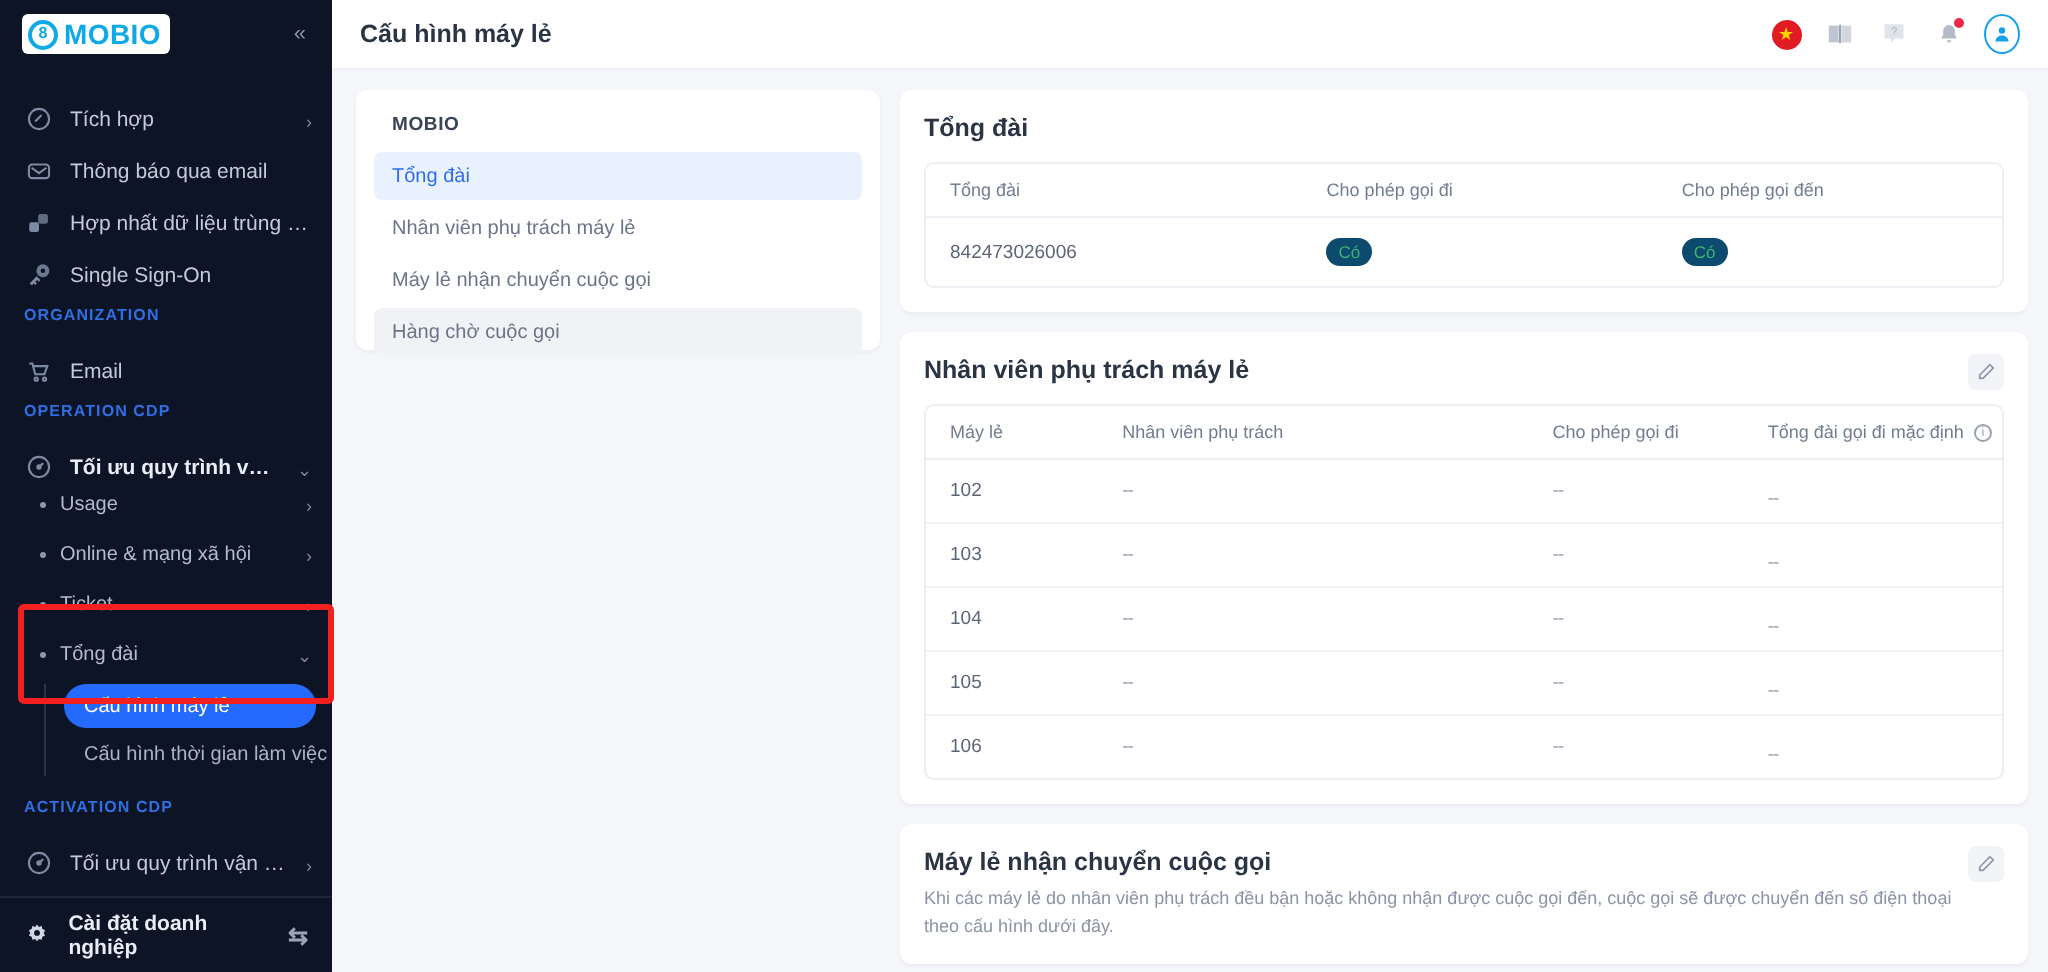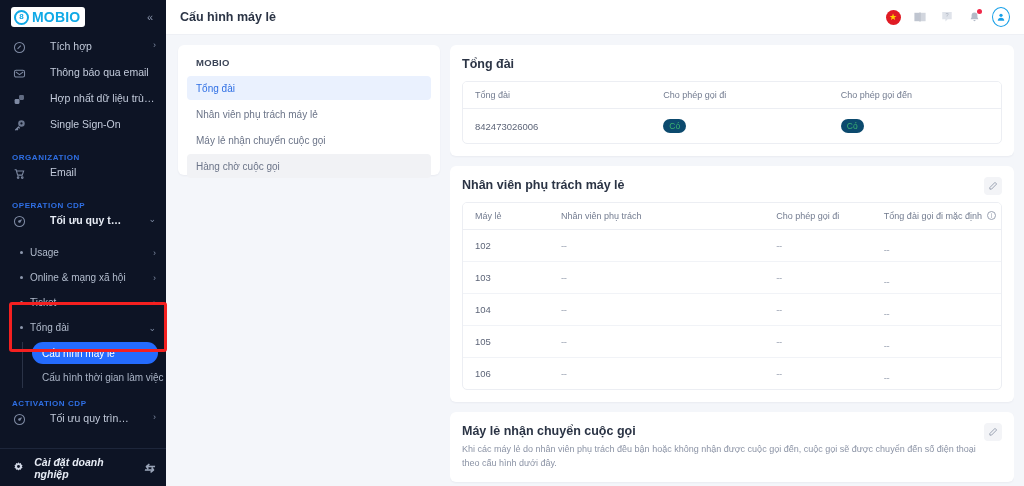--- a/index.html
+++ b/index.html
@@ -44,24 +44,24 @@
     color: #0fa9e6;
   }
   .collapse-btn {
     margin-left: auto; color: #8b96ad; font-size: 11px;
     cursor: pointer; padding: 2px 3px;
   }
 
   .sb-scroll { flex: 1; overflow: hidden; padding-top: 6px; }
 
   .sb-item {
-    display: flex; align-items: flex-start;
+    display: flex; align-items: flex-end;
     height: 26px; padding: 0 10px 0 12px;
     color: #c3cbdb; font-size: 10.5px;
-    cursor: pointer; gap: 24px; position: relative;
+    cursor: pointer; gap: 9px; position: relative;
   }
   .sb-item .ico {
     width: 14px; height: 14px; flex: 0 0 14px;
     display: flex; align-items: center; justify-content: center;
     color: #7e8aa3;
   }
   .sb-item .lbl { flex: 1; white-space: nowrap; overflow: hidden; text-overflow: ellipsis; }
   .sb-item .chev { color: #7e8aa3; font-size: 9px; }
   .sb-item.strong .lbl { font-weight: 700; color: #e7ecf5; }
 
@@ -96,21 +96,20 @@
     white-space: nowrap;
   }
   .sb-leaf.active { background: #246bfd; color: #ffffff; }
 
   .sb-footer {
     height: 38px; border-top: 1px solid #1d263b;
     display: flex; align-items: center; gap: 9px;
     padding: 0 12px;
     color: #e7ecf5; font-size: 10.5px; font-weight: 700;
     cursor: pointer;
-    font-style: italic;
   }
   .sb-footer .ico { width: 14px; color: #cfd6e4; display:flex; align-items:center; justify-content:center;}
   .sb-footer .swap { margin-left: auto; color: #9aa5b9; font-size: 12px; }
 
   
   .annot {
     position: absolute;
     left: 9px; top: 302px; width: 158px; height: 50px;
     border: 3px solid #f42020; border-radius: 3px;
     pointer-events: none;

